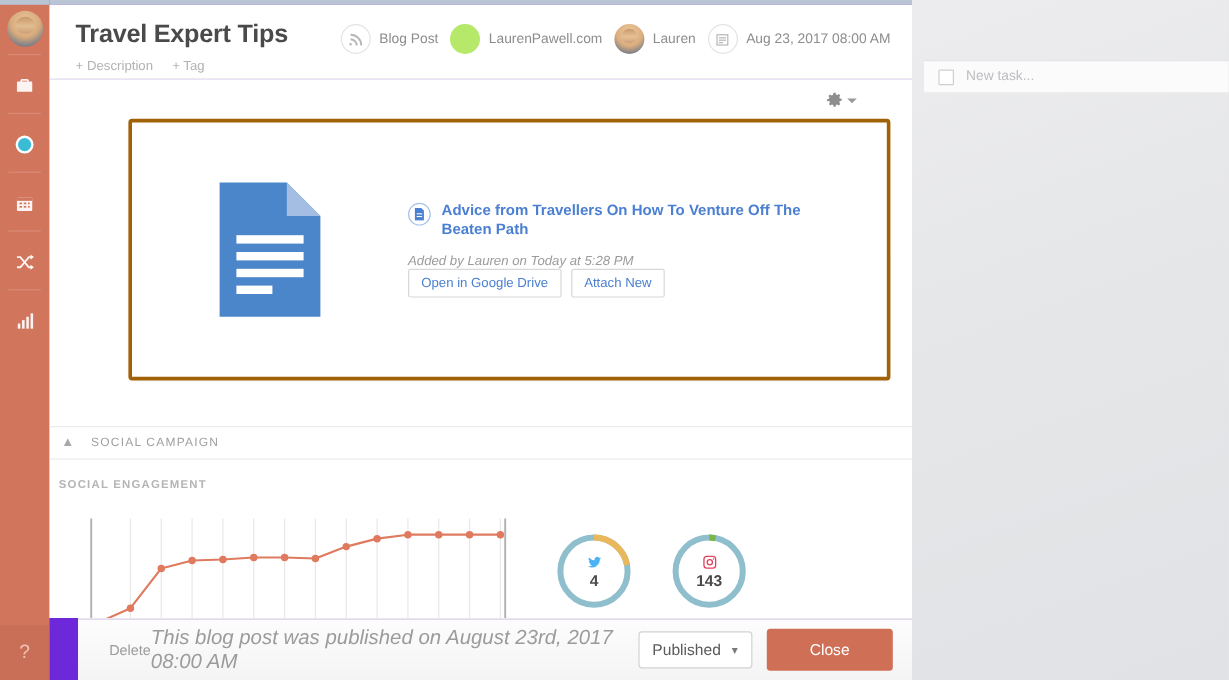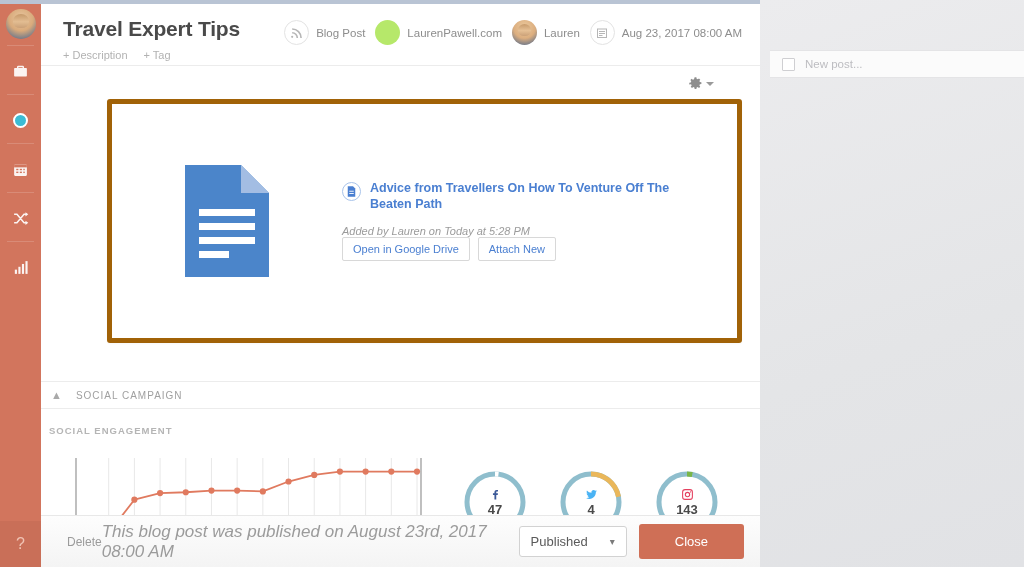--- a/index.html
+++ b/index.html
@@ -103,22 +103,22 @@
 
   
   .gear-row {
     display: flex; justify-content: flex-end; padding: 10px 46px 0 0;
   }
   .gear-wrap { display: flex; align-items: center; gap: 3px; cursor: pointer; }
   .caret-sm { width: 0; height: 0; border-left: 4px solid transparent; border-right: 4px solid transparent; border-top: 4px solid #9a9a9a; }
 
   
   .attach-card {
-    margin: 8px 18px 0 66px; border: 5px solid #a16207; border-radius: 3px;
-    background: #fff; height: 244px; display: flex; align-items: center;
+    margin: 8px 18px 0 66px; border: 3px solid #a16207; border-radius: 3px;
+    background: #fff; height: 218px; display: flex; align-items: center;
     box-shadow: 0 1px 2px rgba(0,0,0,0.03);
   }
   .doc-icon-wrap { width: 230px; display: flex; justify-content: center; }
   .doc-info { flex: 1; padding-right: 30px; }
   .doc-title-row { display: flex; align-items: flex-start; gap: 9px; }
   .doc-badge {
     width: 19px; height: 19px; border-radius: 50%; border: 1px solid #a8c3ea;
     display: flex; align-items: center; justify-content: center; flex: none; margin-top: 1px;
   }
   .doc-title {
@@ -156,44 +156,45 @@
     align-items: center; justify-content: center; gap: 1px;
   }
   .ring-count { font-size: 13px; font-weight: bold; color: #4a4a4a; }
 
   
   .m-footer {
     flex: none; height: 52px; border-top: 1px solid #e8e8e8;
     background: linear-gradient(180deg,#fdfdfd 0%,#f4f4f4 100%);
     display: flex; align-items: center; justify-content: space-between;
     padding: 0 16px 0 26px;
+    margin-left: 24px;
   }
   .del-btn { font-size: 12px; color: #9b9b9b; cursor: pointer; }
   .f-right { display: flex; align-items: center; gap: 12px; }
   .pub-note { font-size: 17px; color: #9b9b9b; font-style: italic; }
   .pub-select {
     border: 1px solid #d2d2d2; border-radius: 3px; background: #fff;
     padding: 7px 11px; font-size: 13px; color: #5a5a5a; display: flex;
-    align-items: center; gap: 22px; cursor: pointer;
+    align-items: center; gap: 9px; cursor: pointer;
   }
   .close-btn {
     background: #cf6f56; color: #fff; border: none; border-radius: 3px;
     padding: 10px 36px; font-size: 13px; cursor: pointer;
     font-family: "Liberation Sans", sans-serif;
   }
 </style>
 </head>
 <body>
 
 <div class="app">
 
   <div class="bg-panel"></div>
   <div class="bg-task-row">
     <div class="bg-task-box"></div>
-    <span class="bg-task-label">New post...</span>
+    <span class="bg-task-label">New task...</span>
   </div>
 
   <div class="sidebar">
     <div class="sb-top-strip"></div>
     <div class="sb-avatar"></div>
     <div class="sb-sep"></div>
 
     <div class="sb-item">
       <svg class="sb-icon" viewBox="0 0 24 24">
         <path fill="#fff" d="M9 4h6a2 2 0 0 1 2 2v1h3a1 1 0 0 1 1 1v10a1 1 0 0 1-1 1H4a1 1 0 0 1-1-1V8a1 1 0 0 1 1-1h3V6a2 2 0 0 1 2-2zm0 3h6V6H9v1z"></path>
@@ -379,32 +380,20 @@
               <circle cx="322.3076923076923" cy="17.581818181818186" r="3.1" fill="#e07a5f"></circle>
               <circle cx="348" cy="17.581818181818186" r="3.1" fill="#e07a5f"></circle>
             </svg>
           
         </div>
 
         <div class="rings" id="rings">
             <div class="ring">
               <svg width="68" height="68" viewBox="0 0 68 68">
                 <circle cx="34" cy="34" r="28" fill="none" stroke="#8fbecd" stroke-width="5"></circle>
-                <circle cx="34" cy="34" r="28" fill="none" stroke="#ffffff" stroke-width="5" stroke-dasharray="3.5185837720205684 172.41060482900784" transform="rotate(-90 34 34)"></circle>
-              </svg>
-              <div class="ring-center">
-                <svg width="13" height="13" viewBox="0 0 24 24" fill="#3b5998">
-                  <path d="M13.4 21v-8h2.7l.4-3.1h-3.1V7.9c0-.9.25-1.5 1.55-1.5H16.6V3.6c-.3-.04-1.3-.13-2.46-.13-2.44 0-4.1 1.49-4.1 4.22V9.9H7.3V13h2.74v8z"></path>
-                </svg>
-                <span class="ring-count">47</span>
-              </div>
-            </div>
-            <div class="ring">
-              <svg width="68" height="68" viewBox="0 0 68 68">
-                <circle cx="34" cy="34" r="28" fill="none" stroke="#8fbecd" stroke-width="5"></circle>
                 <circle cx="34" cy="34" r="28" fill="none" stroke="#eab75a" stroke-width="5" stroke-dasharray="38.70442149222625 137.22476710880215" transform="rotate(-90 34 34)"></circle>
               </svg>
               <div class="ring-center">
                 <svg width="13" height="13" viewBox="0 0 24 24" fill="#4ab3f4">
                   <path d="M22 5.9c-.7.3-1.5.5-2.3.6.8-.5 1.5-1.3 1.8-2.3-.8.5-1.7.8-2.6 1a4.1 4.1 0 0 0-7 3.7A11.6 11.6 0 0 1 3.5 4.6a4.1 4.1 0 0 0 1.3 5.5c-.7 0-1.3-.2-1.9-.5a4.1 4.1 0 0 0 3.3 4 4.2 4.2 0 0 1-1.9.1 4.1 4.1 0 0 0 3.8 2.9A8.3 8.3 0 0 1 2 18.3a11.6 11.6 0 0 0 6.3 1.8c7.5 0 11.7-6.3 11.7-11.7v-.5c.8-.6 1.5-1.3 2-2z"></path>
                 </svg>
                 <span class="ring-count">4</span>
               </div>
             </div>
             <div class="ring">

